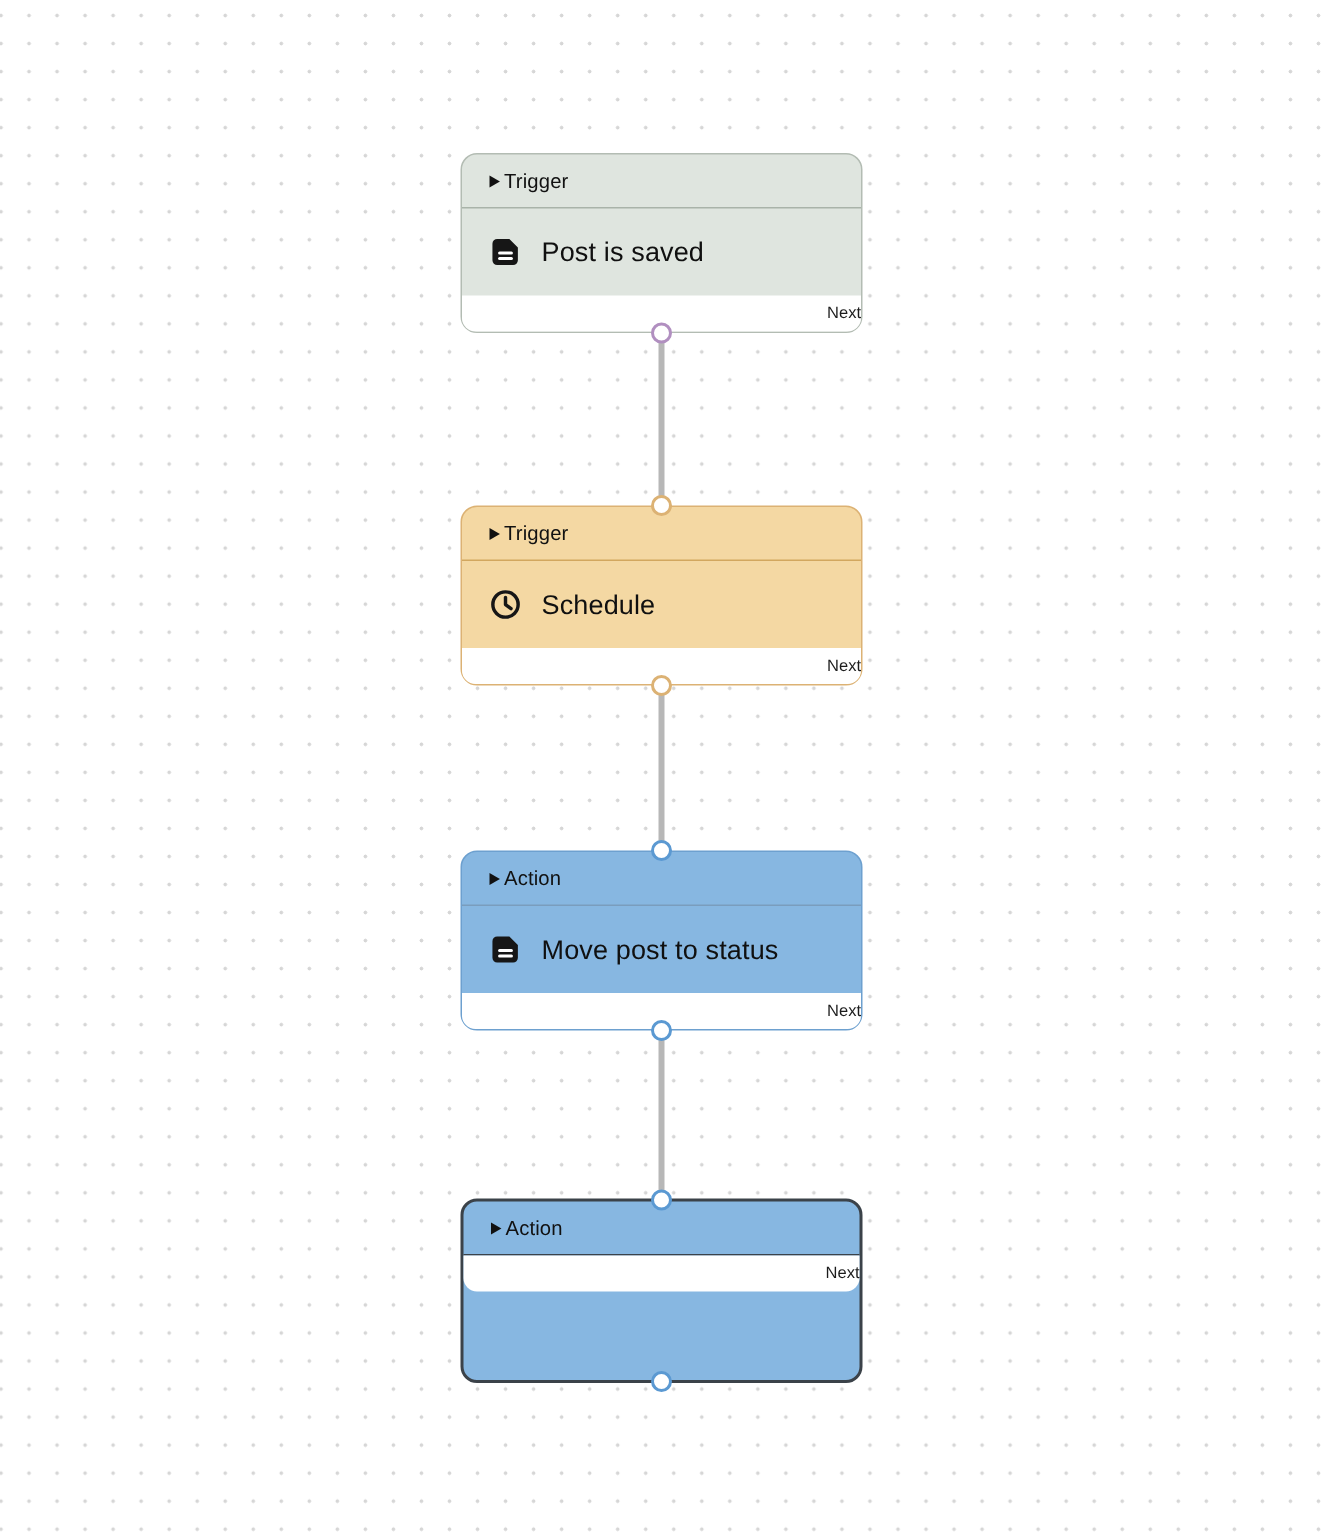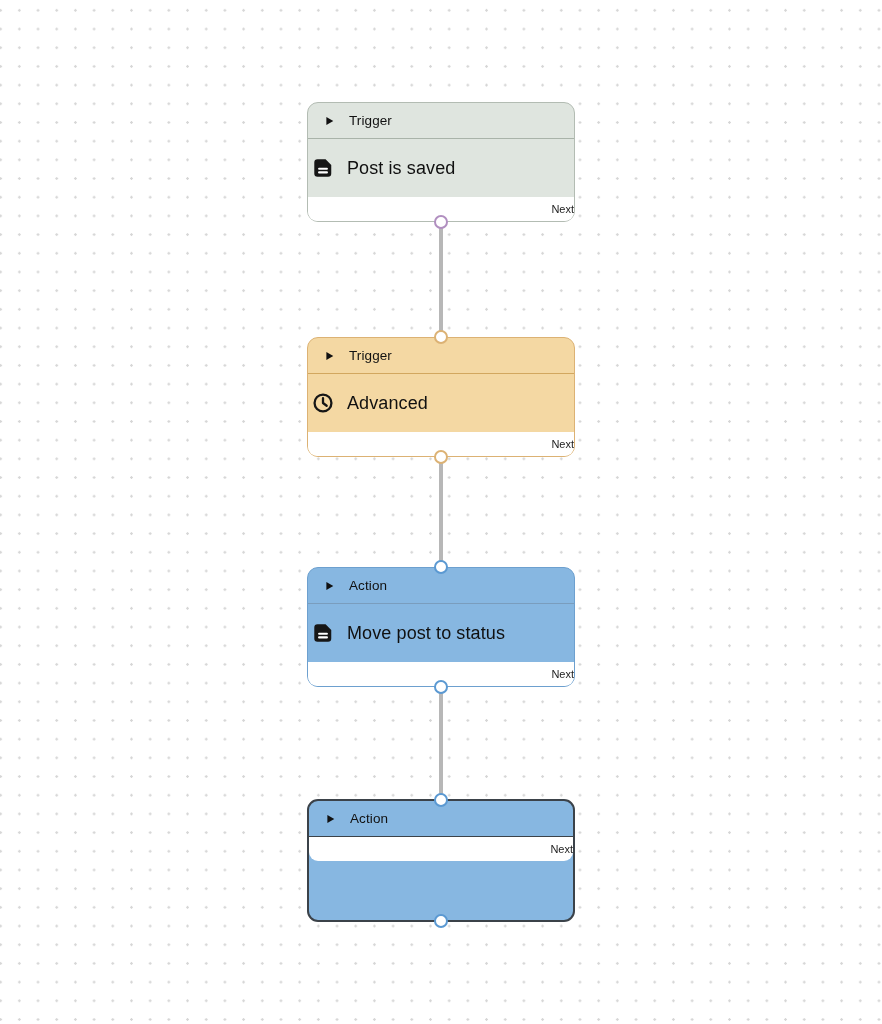--- a/index.html
+++ b/index.html
@@ -33,29 +33,29 @@
     border-radius:11px;
     box-sizing:border-box;
     z-index:2;
   }
   .node--selected{border-width:2px;height:123px;}
   .node-0{top:102px;}
   .node-1{top:337px;}
   .node-2{top:567px;}
   .node-3{top:799px;}
   .node-header{
-    flex:0 0 35px;display:flex;align-items:center;gap:15px;
+    flex:0 0 35px;display:flex;align-items:center;gap:2px;
     padding:0 17px;
     border-bottom:1px solid var(--divider,#999);
     font-size:13.5px;color:#111;letter-spacing:.1px;
   }
   .tri{display:flex;align-items:center;}
   .node-body{
     flex:1 1 auto;display:flex;align-items:center;gap:13px;
-    padding:0 4px;
+    padding:0 18px;
     font-size:18px;font-weight:500;color:#101010;letter-spacing:.1px;
   }
   .node-body .icn{display:flex;align-items:center;}
   .node-footer{
     flex:0 0 24px;background:#fff;
     border-radius:0 0 9px 9px;
     display:flex;align-items:center;justify-content:flex-end;
     font-size:11px;color:#1c1c1c;
   }
   
@@ -111,21 +111,21 @@
       </span>
       <span>Trigger</span>
     </div>
     <div class="node-body">
       <span class="icn">
         <svg width="22" height="22" viewBox="0 0 24 24">
           <circle cx="12" cy="12" r="9.2" fill="none" stroke="#161616" stroke-width="2.5"></circle>
           <path d="M12 6.8 V12 l4 3" fill="none" stroke="#161616" stroke-width="2.5" stroke-linecap="round" stroke-linejoin="round"></path>
         </svg>
       </span>
-      <span>Advanced</span>
+      <span>Schedule</span>
     </div>
     <div class="node-footer">
       <span>Next</span>
     </div>
     <div class="port port-top"></div>
     <div class="port port-bottom"></div>
   </div>
 
   <div class="node node-2" style="--bg: #87b7e1; --border: #6da0cf; --divider: #7a9dbd; --port: #5b99d2;">
     <div class="node-header">

